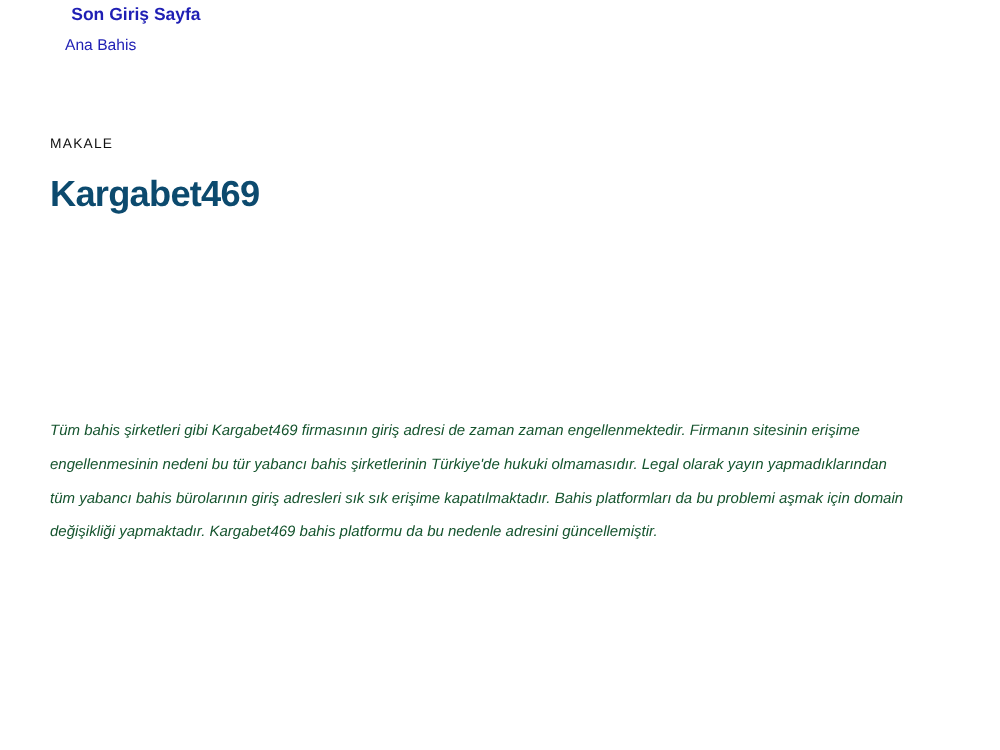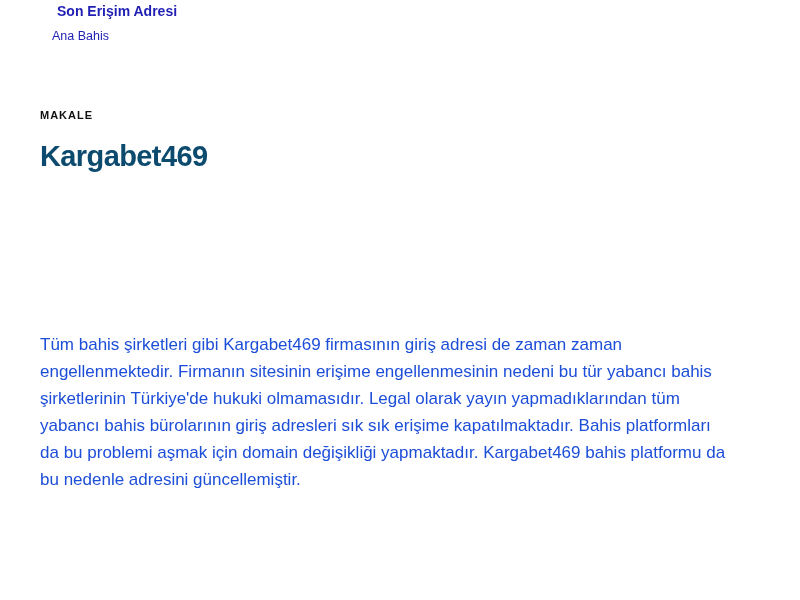--- a/index.html
+++ b/index.html
@@ -34,21 +34,21 @@
       font-size: 12.5px;
       color: #1f1fb4;
       text-decoration: none;
       white-space: nowrap;
     }
     .category {
       position: absolute;
       left: 40px;
       top: 109px;
       font-size: 11px;
-      font-weight: bold;
+      font-weight: normal;
       letter-spacing: 1px;
       color: #111;
     }
     .page-title {
       position: absolute;
       left: 40px;
       top: 140px;
       margin: 0;
       font-size: 29px;
       font-weight: bold;
@@ -64,30 +64,31 @@
     .section-heading {
       margin: 0 0 14px 0;
       font-size: 21px;
       font-weight: bold;
       letter-spacing: -0.2px;
       color: #111;
       line-height: 30px;
     }
     .para {
       margin: 0 0 20px 0;
-      font-size: 17px;
+      font-size: 12px;
       line-height: 27px;
-      color: #1d4ed8;
+      color: #14532d;
+      font-style: italic;
     }
   </style>
 </head>
 <body>
 
 <header class="site-nav">
-  <a class="site-title" href="#">Son Erişim Adresi</a>
+  <a class="site-title" href="#">Son Giriş Sayfa</a>
   <a class="nav-link" href="#">Ana Bahis</a>
 </header>
 
 <div class="category">MAKALE</div>
 <h1 class="page-title">Kargabet469</h1>
 
 <main class="content">
   <p class="para">Tüm bahis şirketleri gibi Kargabet469 firmasının giriş adresi de zaman zaman engellenmektedir. Firmanın sitesinin erişime engellenmesinin nedeni bu tür yabancı bahis şirketlerinin Türkiye'de hukuki olmamasıdır. Legal olarak yayın yapmadıklarından tüm yabancı bahis bürolarının giriş adresleri sık sık erişime kapatılmaktadır. Bahis platformları da bu problemi aşmak için domain değişikliği yapmaktadır. Kargabet469 bahis platformu da bu nedenle adresini güncellemiştir.</p>
 </main>
 

